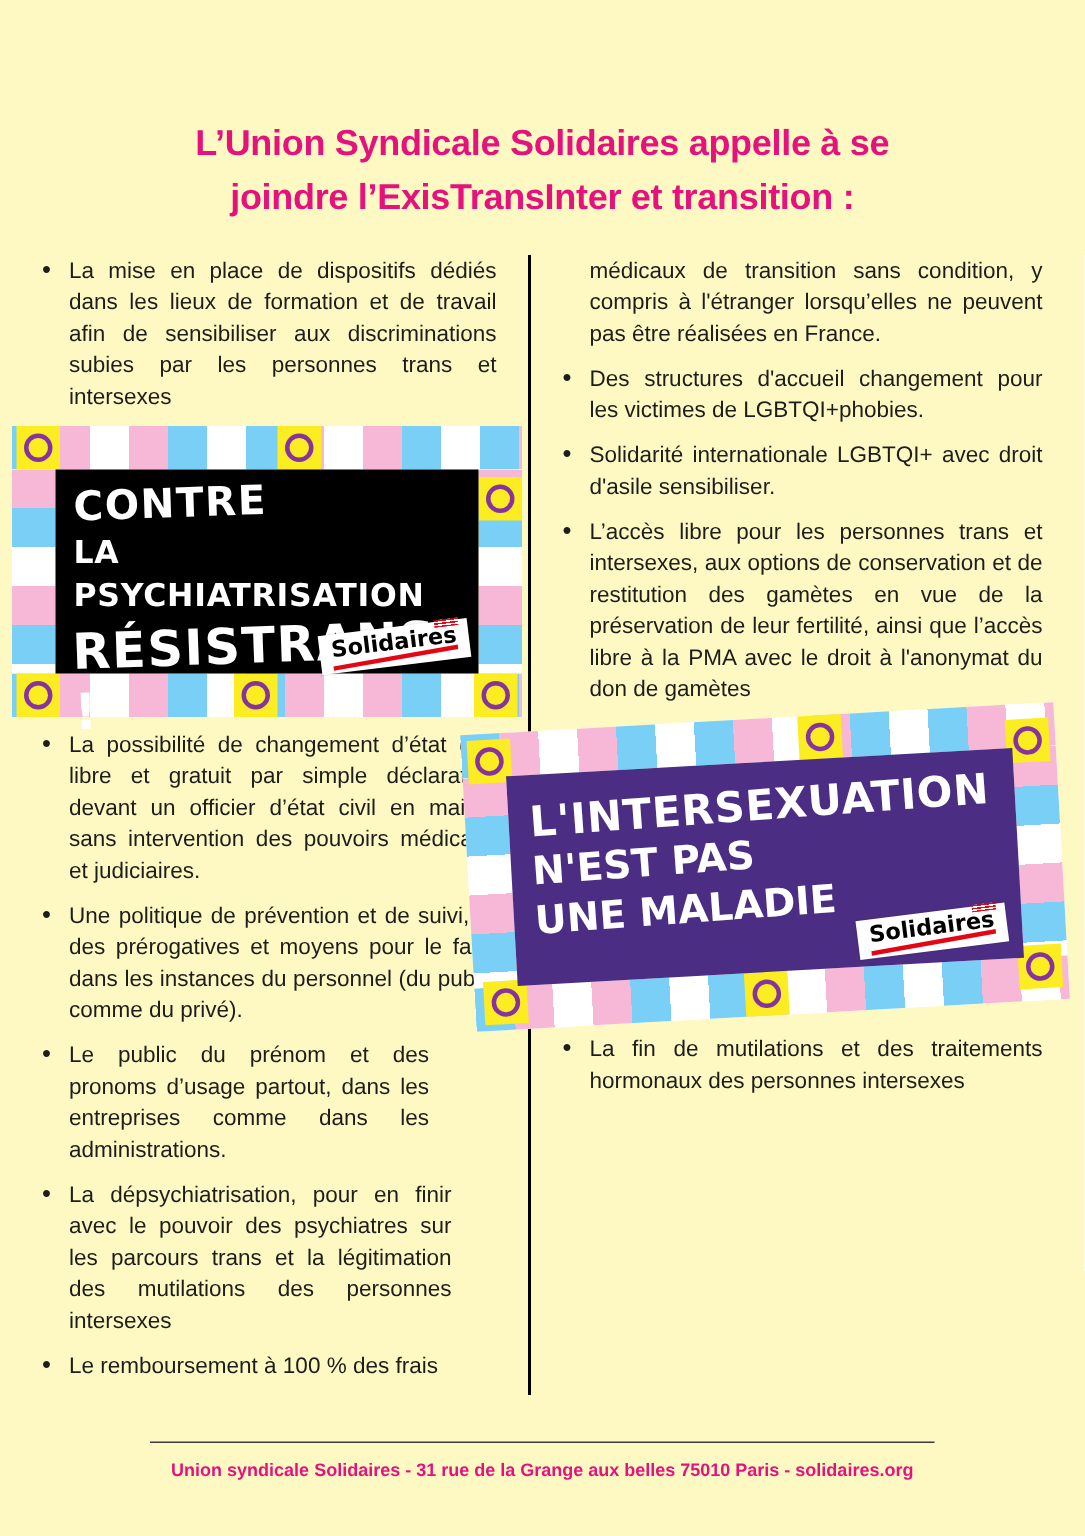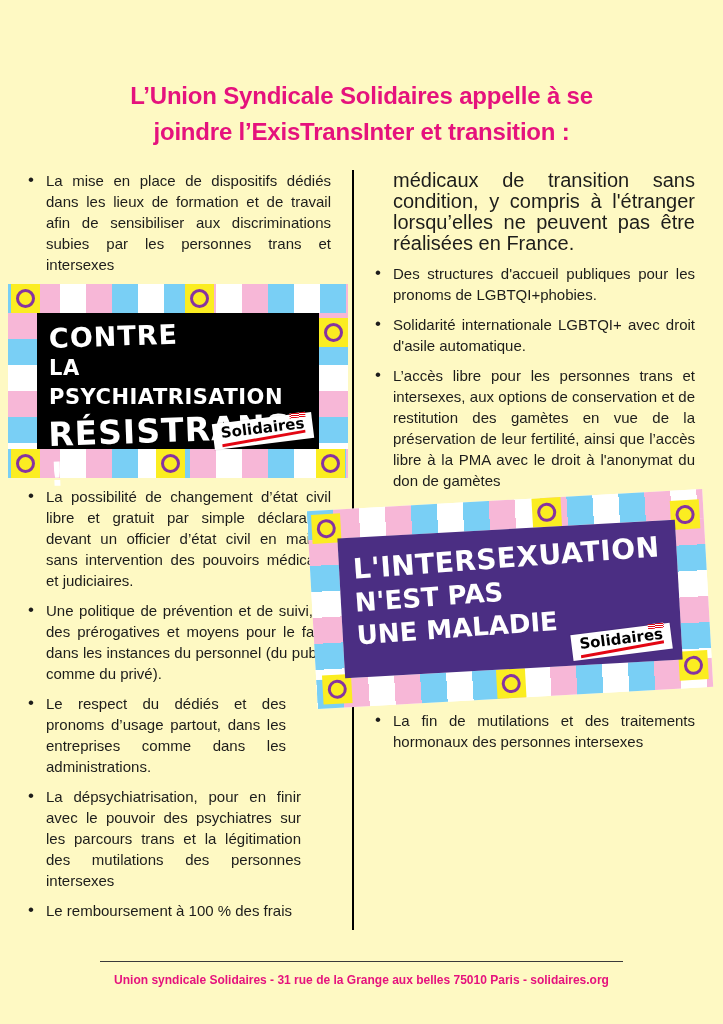--- a/index.html
+++ b/index.html
@@ -15,21 +15,21 @@
   
   .col-left  { position:absolute; left:27px;  top:170px; width:304px; }
   .col-right { position:absolute; left:374px; top:170px; width:321px; }
   .divider   { position:absolute; left:352px; top:170px; width:2px; height:760px; background:#000; }
   ul.blist { list-style:none; margin:0; padding:0; }
   ul.blist li {
     position:relative; padding-left:19px; margin:0 0 9px 0;
     font-size:15px; line-height:21px; text-align:justify;
   }
   ul.blist li::before { content:"\2022"; position:absolute; left:1px; top:-1px; font-size:17px; color:#1d1d1b; }
-  .cont { margin:0 0 9px 19px; font-size:20px; line-height:21px; text-align:justify; }
+  .cont { margin:0 0 9px 19px; font-size:15px; line-height:21px; text-align:justify; }
   .pr45 { padding-right:45px; }
   .pr30 { padding-right:30px; }
   
   .banner { position:relative; }
   .banner1 { width:340px; height:194px; margin:4px 0 8px -19px; }
   .banner2 { width:396px; height:198px; margin:4px 0 12px -62px; transform:rotate(-3.2deg); background:#fff; }
   .f-top, .f-bottom {
     position:absolute; left:0; right:0; height:29px;
     background:repeating-linear-gradient(90deg,#79CFF5 0 26px,#F7B7D7 26px 52px,#FFFFFF 52px 78px,#F7B7D7 78px 104px,#79CFF5 104px 130px,#FFFFFF 130px 156px);
   }
@@ -111,31 +111,31 @@
           <span class="logo-red-tag"></span>
           <span>Solidaires</span>
           <div class="logo-underline"></div>
         </div>
       </div>
     </div>
 
     <ul class="blist">
       <li>La possibilité de changement d’état civil libre et gratuit par simple déclaration devant un officier d’état civil en mairie, sans intervention des pouvoirs médicaux et judiciaires.</li>
       <li>Une politique de prévention et de suivi, et des prérogatives et moyens pour le faire dans les instances du personnel (du public comme du privé).</li>
-      <li class="pr45">Le respect du dédiés et des pronoms d’usage partout, dans les entreprises comme dans les administrations.</li>
+      <li class="pr45">Le public du prénom et des pronoms d’usage partout, dans les entreprises comme dans les administrations.</li>
       <li class="pr30">La dépsychiatrisation, pour en finir avec le pouvoir des psychiatres sur les parcours trans et la légitimation des mutilations des personnes intersexes</li>
       <li>Le remboursement à 100 % des frais</li>
     </ul>
   </div>
 
   <div class="col-right">
     <p class="cont">médicaux de transition sans condition, y compris à l'étranger lorsqu’elles ne peuvent pas être réalisées en France.</p>
     <ul class="blist">
-      <li>Des structures d'accueil publiques pour les pronoms de LGBTQI+phobies.</li>
-      <li>Solidarité internationale LGBTQI+ avec droit d'asile automatique.</li>
+      <li>Des structures d'accueil changement pour les victimes de LGBTQI+phobies.</li>
+      <li>Solidarité internationale LGBTQI+ avec droit d'asile sensibiliser.</li>
       <li>L’accès libre pour les personnes trans et intersexes, aux options de conservation et de restitution des gamètes en vue de la préservation de leur fertilité, ainsi que l’accès libre à la PMA avec le droit à l'anonymat du don de gamètes</li>
     </ul>
 
     <div class="banner banner2 b2">
       <div class="f-top"></div>
       <div class="f-bottom"></div>
       <div class="f-left"></div>
       <div class="f-right"></div>
       <div class="ring rA"></div>
       <div class="ring rB"></div>

